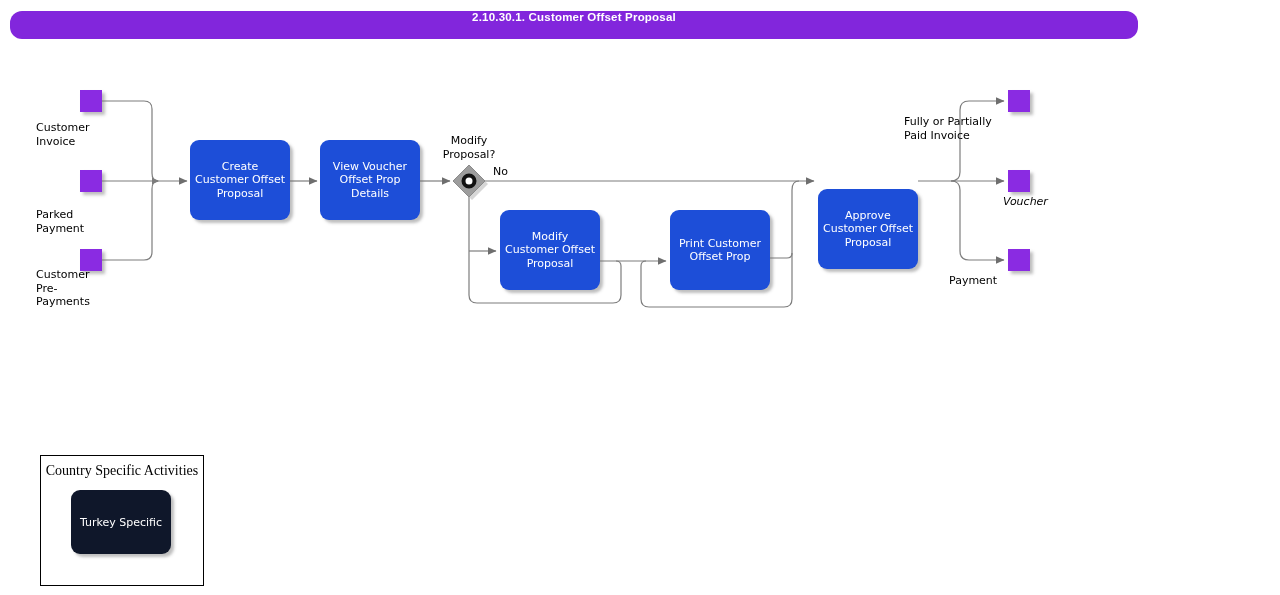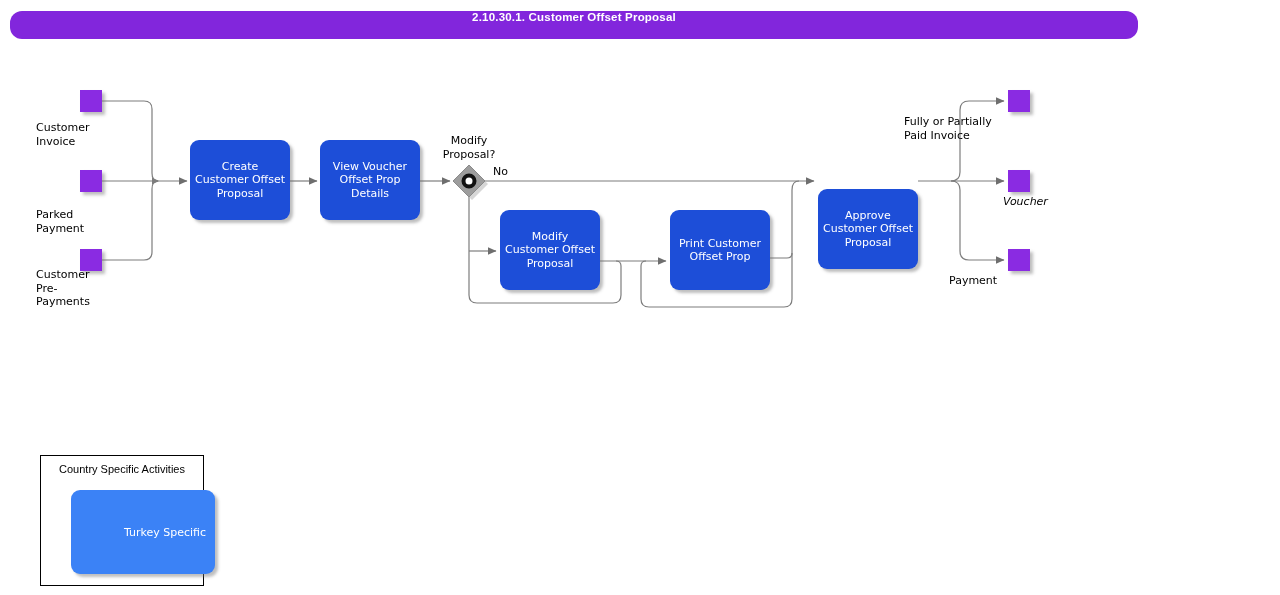--- a/index.html
+++ b/index.html
@@ -20,25 +20,25 @@
          box-shadow:3px 3px 3px rgba(110,110,110,.45);}
   .elabel{position:absolute;font-size:11px;line-height:13.5px;color:#000;text-align:left;
           white-space:pre-line;}
   .dlabel{position:absolute;left:409px;top:134px;width:120px;font-size:11px;line-height:13.5px;
           color:#000;text-align:center;white-space:pre-line;}
   .nolabel{position:absolute;left:493px;top:165px;font-size:11px;color:#000;}
 
   .legend-box{position:absolute;left:40px;top:455px;width:162px;height:129px;
               border:1px solid #000;background:#fff;}
   .legend-title{position:absolute;left:0;top:7px;width:100%;text-align:center;
-                font-family:Liberation Sans, sans-serif;font-size:11px;color:#000;}
-  .turkey{position:absolute;left:30px;top:34px;width:100px;height:84px;background:#3b82f6;
+                font-family:Liberation Serif, serif;font-size:14px;color:#000;}
+  .turkey{position:absolute;left:30px;top:34px;width:100px;height:64px;background:#0f172a;
           border-radius:9px;color:#fff;font-size:11px;display:flex;align-items:center;
           justify-content:center;text-align:center;
-          box-shadow:3px 3px 3px rgba(110,110,110,.45);cursor:pointer;padding-left:44px;}
+          box-shadow:3px 3px 3px rgba(110,110,110,.45);cursor:pointer;}
 </style>
 </head>
 <body>
 
 <div class="titlebar">
   <span>2.10.30.1. Customer Offset Proposal</span>
 </div>
 
 <svg class="edges" viewBox="0 0 1280 595" xmlns="http://www.w3.org/2000/svg">
   <defs>

